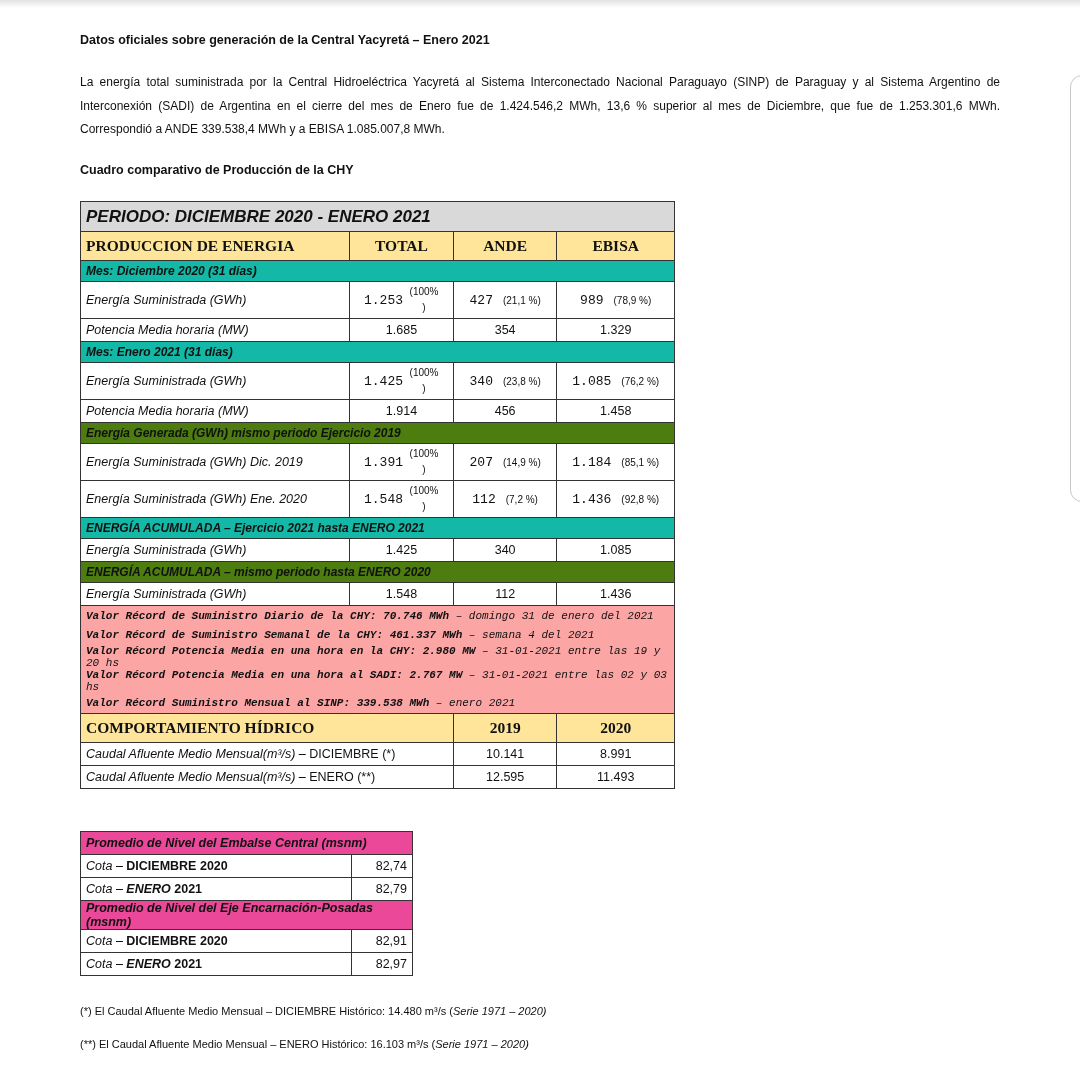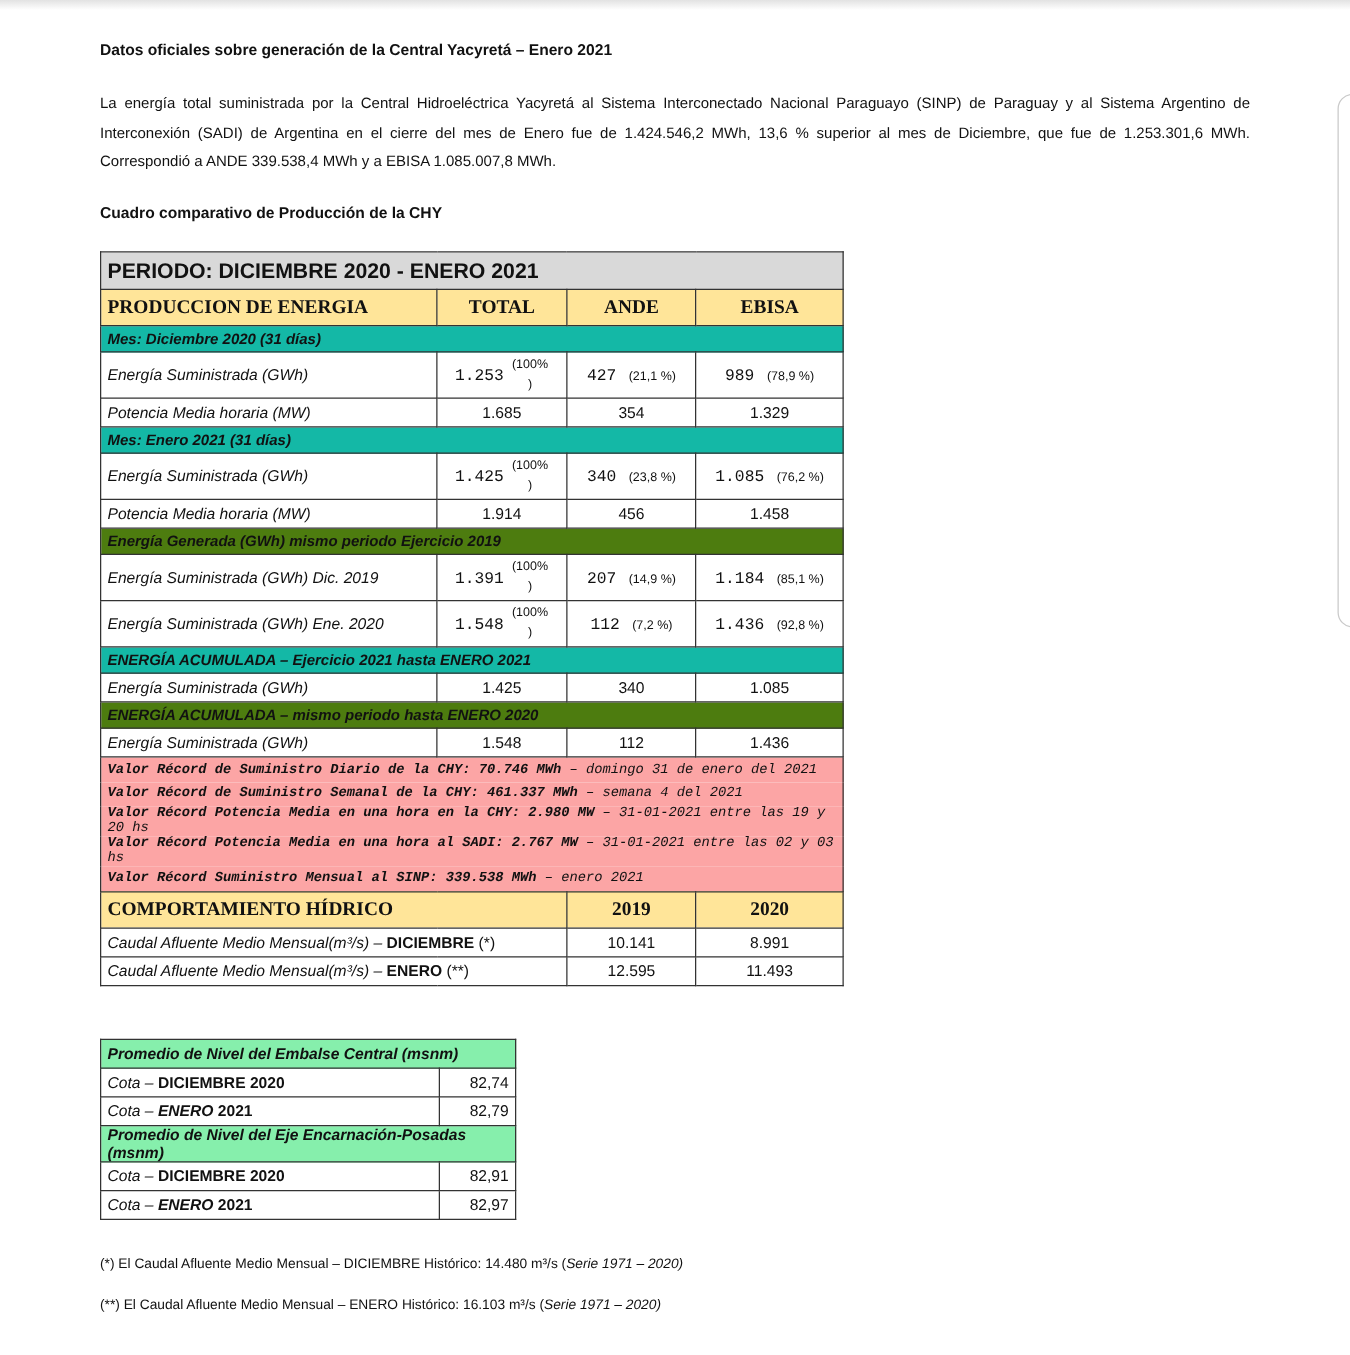--- a/index.html
+++ b/index.html
@@ -25,42 +25,42 @@
     .subtitle {
       position: absolute; left: 80px; top: 163px; font-size: 12.5px; font-weight: bold;
     }
     table { border-collapse: collapse; }
     .main-table { position: absolute; left: 80px; top: 201px; width: 595px; }
     .main-table td { border: 1px solid #333; font-size: 12.5px; padding: 0 5px; height: 22px; }
     .c1 { width: 260px; }
     .c2 { width: 93px; }
     .c3 { width: 93px; }
     .c4 { width: 107px; }
-    .row-period td { background: #d9d9d9; font-size: 17px; font-weight: bold; height: 29px; border-bottom: 1px solid #333; }
+    .row-period td { background: #d9d9d9; font-size: 17px; font-weight: bold; height: 29px; border-bottom: 1px solid #333; font-style: italic; }
     .row-head td { background: #ffe599; font-size: 15.5px; font-weight: bold; height: 28px; font-family: Liberation Serif, serif; }
     .row-head td.num { text-align: center; }
     .sec-blue td { background: #14b8a6; font-weight: bold; font-style: italic; font-size: 12px; height: 20px; }
     .sec-peach td { background: #4d7c0f; font-weight: bold; font-style: italic; font-size: 12px; height: 20px; }
     .lbl { font-style: italic; }
     .num { text-align: center; }
     .tall td { height: 36px; }
     .v { font-size: 13px; font-family: Liberation Mono, monospace; }
     .p { font-size: 10px; margin-left: 10px; }
     .tot-wrap { display: inline-flex; align-items: center; }
     .tot-pct { font-size: 10px; width: 30px; line-height: 16px; text-align: center; margin-left: 6px; }
     .rec td { background: #fca5a5; font-size: 11px; height: 19.5px; border-top: none; border-bottom: none; font-family: Liberation Mono, monospace; }
     .rec.first td { border-top: 1px solid #333; }
     .rec.last td { border-bottom: 1px solid #333; }
     .rec b { font-weight: bold; font-style: italic; }
     .rec i { font-style: italic; }
     .hid td { font-size: 12.5px; }
-    .hid .b { font-weight: bold; font-style: normal; }
+    .hid .b { font-weight: normal; font-style: normal; }
     .lvl-table { position: absolute; left: 80px; top: 831px; width: 333px; }
     .lvl-table td { border: 1px solid #333; font-size: 12.5px; height: 22px; padding: 0 5px; }
-    .lvl-sec td { background: #86efac; font-weight: bold; font-style: italic; }
+    .lvl-sec td { background: #ec4899; font-weight: bold; font-style: italic; }
     .lvl-val { text-align: right; width: 50px; }
     .note { position: absolute; left: 80px; font-size: 11px; }
     .note i { font-style: italic; }
   </style>
 </head>
 <body>
 
 <div class="topshade"></div>
 <div class="side-panel"></div>
 

